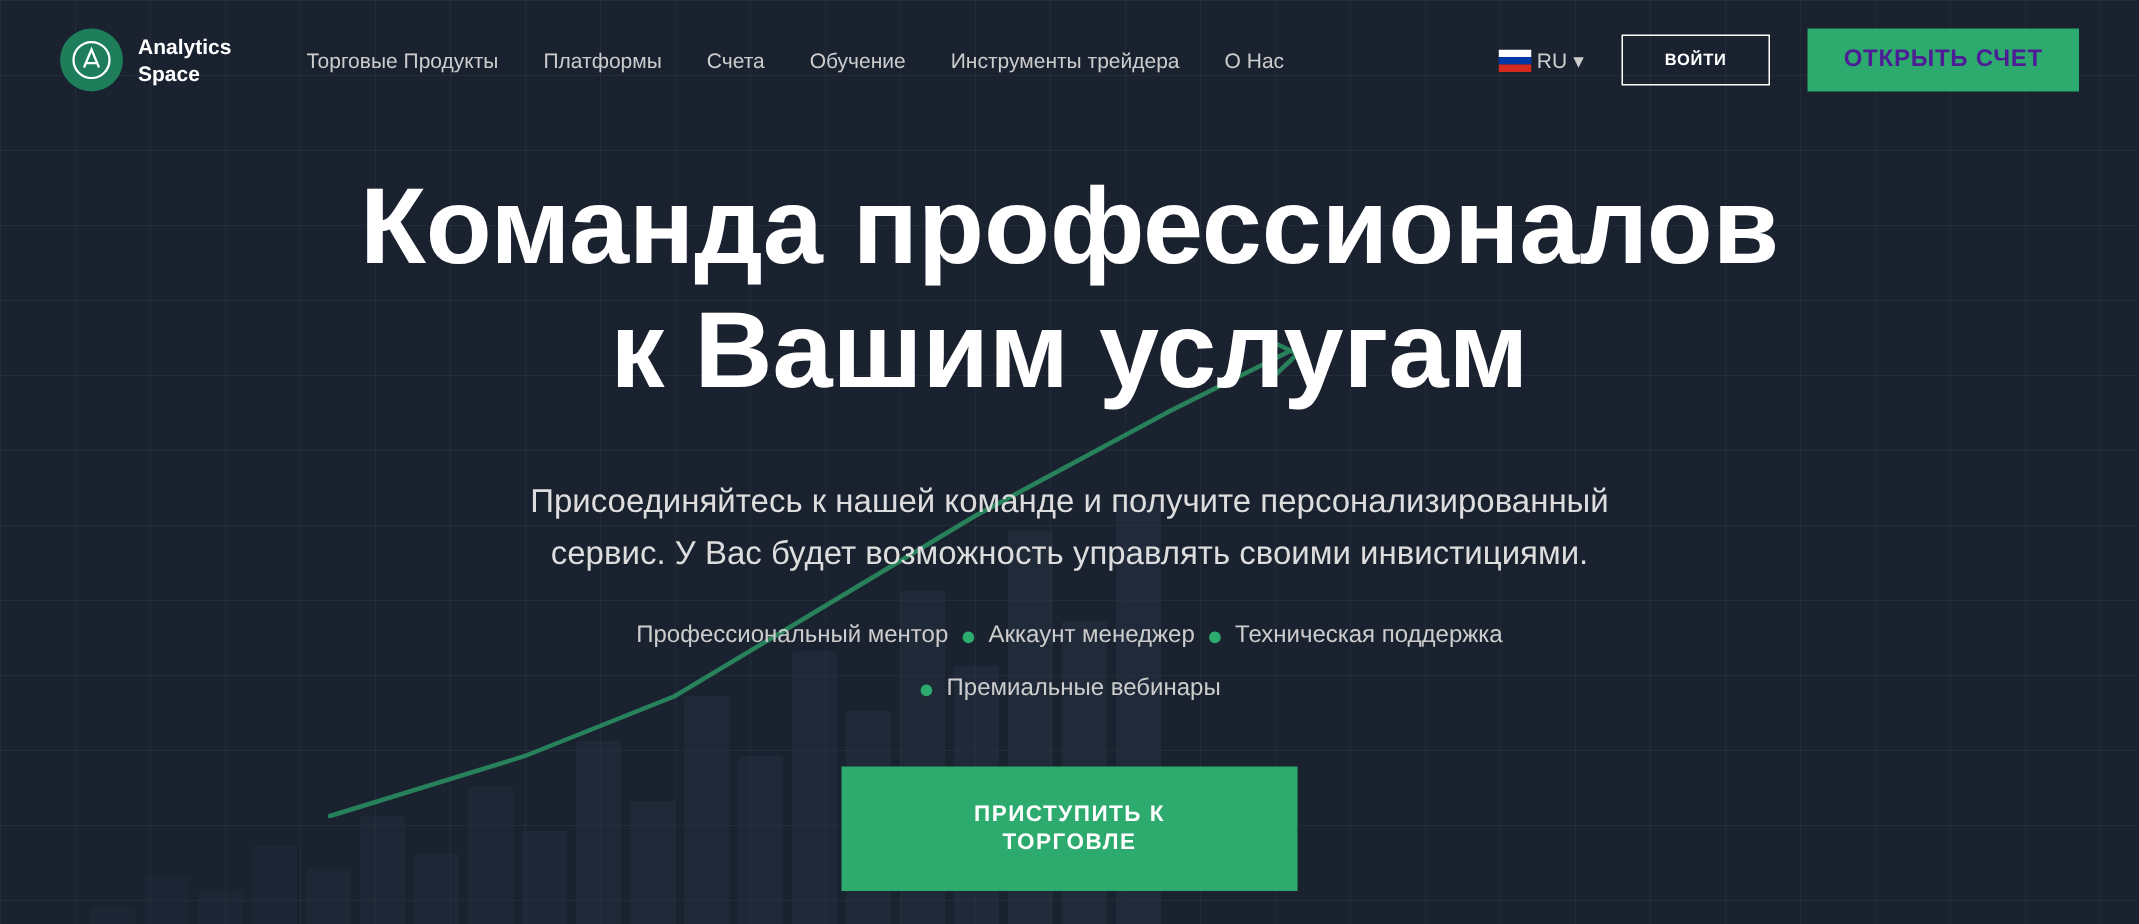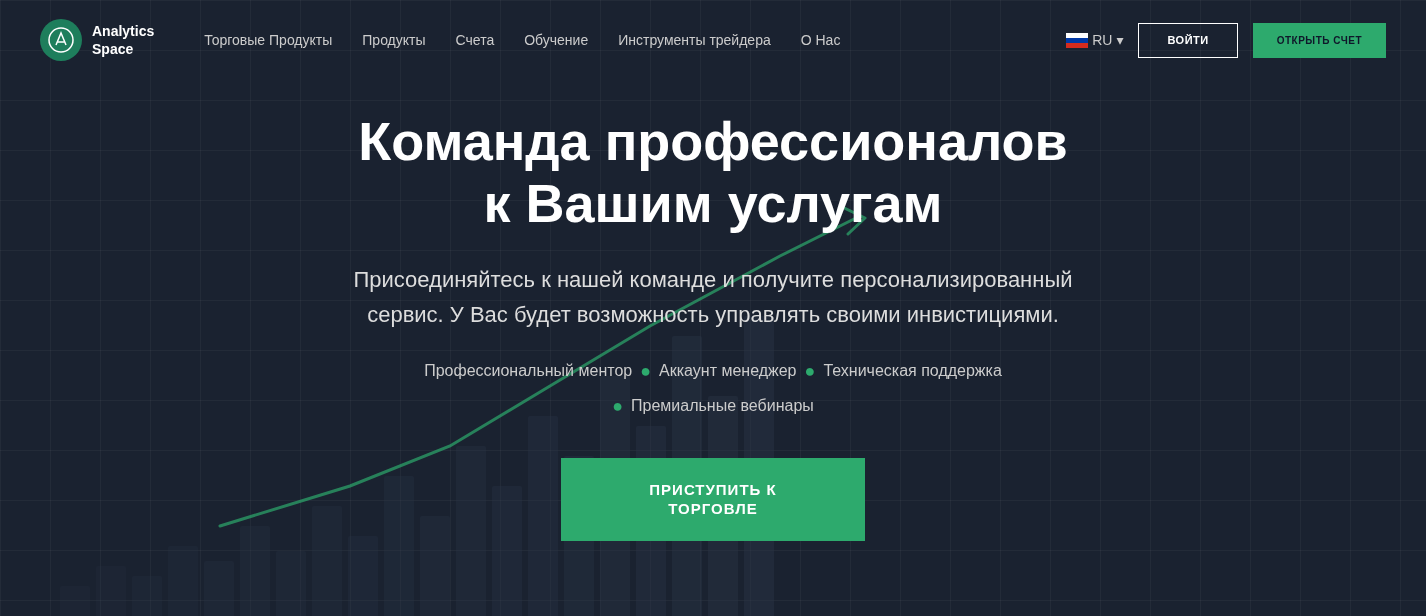--- a/index.html
+++ b/index.html
@@ -110,21 +110,22 @@
       color: #ccc;
       text-decoration: none;
       font-size: 14px;
       font-weight: 400;
       cursor: pointer;
       white-space: nowrap;
     }
 
     .nav-right {
       display: flex;
-      gap: 15px;
+      align-items: center;
+      gap: 25px;
     }
 
     .lang-selector {
       display: flex;
       align-items: center;
       gap: 4px;
       cursor: pointer;
       color: #ccc;
       font-size: 14px;
     }
@@ -136,45 +137,45 @@
       padding: 10px 28px;
       font-size: 11px;
       font-weight: 700;
       letter-spacing: 0.5px;
       cursor: pointer;
       text-transform: uppercase;
     }
 
     .btn-open-account {
       background: #2daa6d;
-      color: #0f172a;
+      color: #4c1d95;
       border: none;
       padding: 12px 24px;
-      font-size: 10px;
+      font-size: 16px;
       font-weight: 700;
       letter-spacing: 0.5px;
       cursor: pointer;
       text-transform: uppercase;
       white-space: nowrap;
     }
 
     
     .hero {
       position: relative;
       z-index: 5;
       text-align: center;
       padding: 30px 20px 40px;
     }
 
     .hero-title {
-      font-size: 54px;
+      font-size: 72px;
       font-weight: 900;
       line-height: 1.15;
       color: #fff;
-      margin-bottom: 28px;
+      margin-bottom: 40px;
       text-transform: none;
     }
 
     .hero-subtitle {
       font-size: 22px;
       font-weight: 400;
       color: #ddd;
       line-height: 1.6;
       max-width: 760px;
       margin: 0 auto 28px;
@@ -272,21 +273,21 @@
         </svg>
       </div>
       <div class="logo-text">
         <div>Analytics</div>
         <div>Space</div>
       </div>
     </div>
 
     <div class="nav-links">
       <a class="nav-link">Торговые Продукты</a>
-      <a class="nav-link">Продукты</a>
+      <a class="nav-link">Платформы</a>
       <a class="nav-link">Счета</a>
       <a class="nav-link">Обучение</a>
       <a class="nav-link">Инструменты трейдера</a>
       <a class="nav-link">О Нас</a>
     </div>
 
     <div class="nav-right">
       <div class="lang-selector">
 
         <svg width="22" height="15" viewBox="0 0 22 15">

